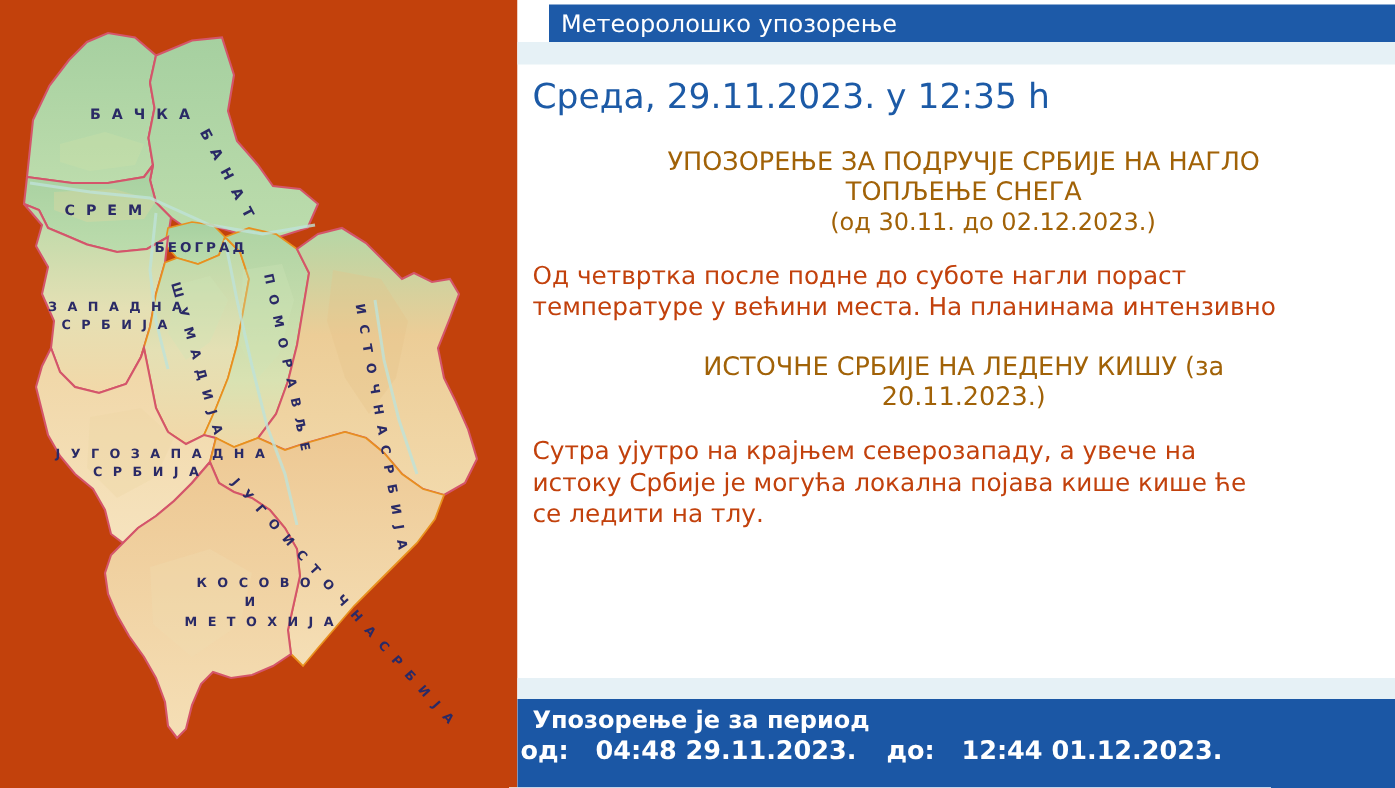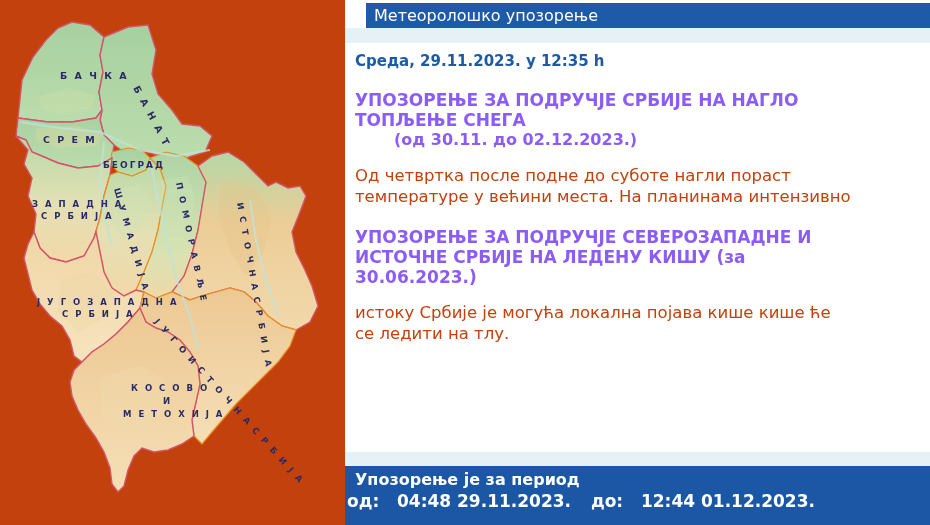--- a/index.html
+++ b/index.html
@@ -73,35 +73,36 @@
 
   
   #body-content {
     position: absolute;
     left: 10px; top: 46px;
     width: 575px;
   }
 
   .datetime {
     color: #1c5aa6;
-    font-weight: bold;
-    font-size: 15px;
+    font-weight: normal;
+    font-size: 23px;
     margin: 0 0 0 0;
     padding-top: 6px;
     letter-spacing: 0px;
     white-space: nowrap;
   }
 
   .warn-title {
-    color: #8b5cf6;
-    font-weight: bold;
+    color: #a16207;
+    font-weight: normal;
     font-size: 17px;
     line-height: 20px;
     margin: 0;
     padding-top: 20px;
+    text-align: center;
   }
   .warn-title .sub {
     font-size: 16px;
     margin-left: 39px;
   }
 
   .warn-body {
     color: #c2410c;
     font-size: 16.5px;
     line-height: 21px;
@@ -299,25 +300,25 @@
         <div>УПОЗОРЕЊЕ ЗА ПОДРУЧЈЕ СРБИЈЕ НА НАГЛО</div>
         <div>ТОПЉЕЊЕ СНЕГА</div>
         <div class="sub">(од 30.11. до 02.12.2023.)</div>
       </div>
       <div class="warn-body">
         <div>Од четвртка после подне до суботе нагли пораст</div>
         <div>температуре у већини места. На планинама интензивно</div>
       </div>
 
       <div class="warn-title">
-        <div>УПОЗОРЕЊЕ ЗА ПОДРУЧЈЕ СЕВЕРОЗАПАДНЕ И</div>
         <div>ИСТОЧНЕ СРБИЈЕ НА ЛЕДЕНУ КИШУ (за</div>
-        <div>30.06.2023.)</div>
+        <div>20.11.2023.)</div>
       </div>
       <div class="warn-body">
+        <div>Сутра ујутро на крајњем северозападу, а увече на</div>
         <div>истоку Србије је могућа локална појава кише кише ће</div>
         <div>се ледити на тлу.</div>
       </div>
 
     </div>
 
     <div id="period-strip"></div>
 
     <div id="period-band">
       <div class="pline1">Упозорење је за период</div>

